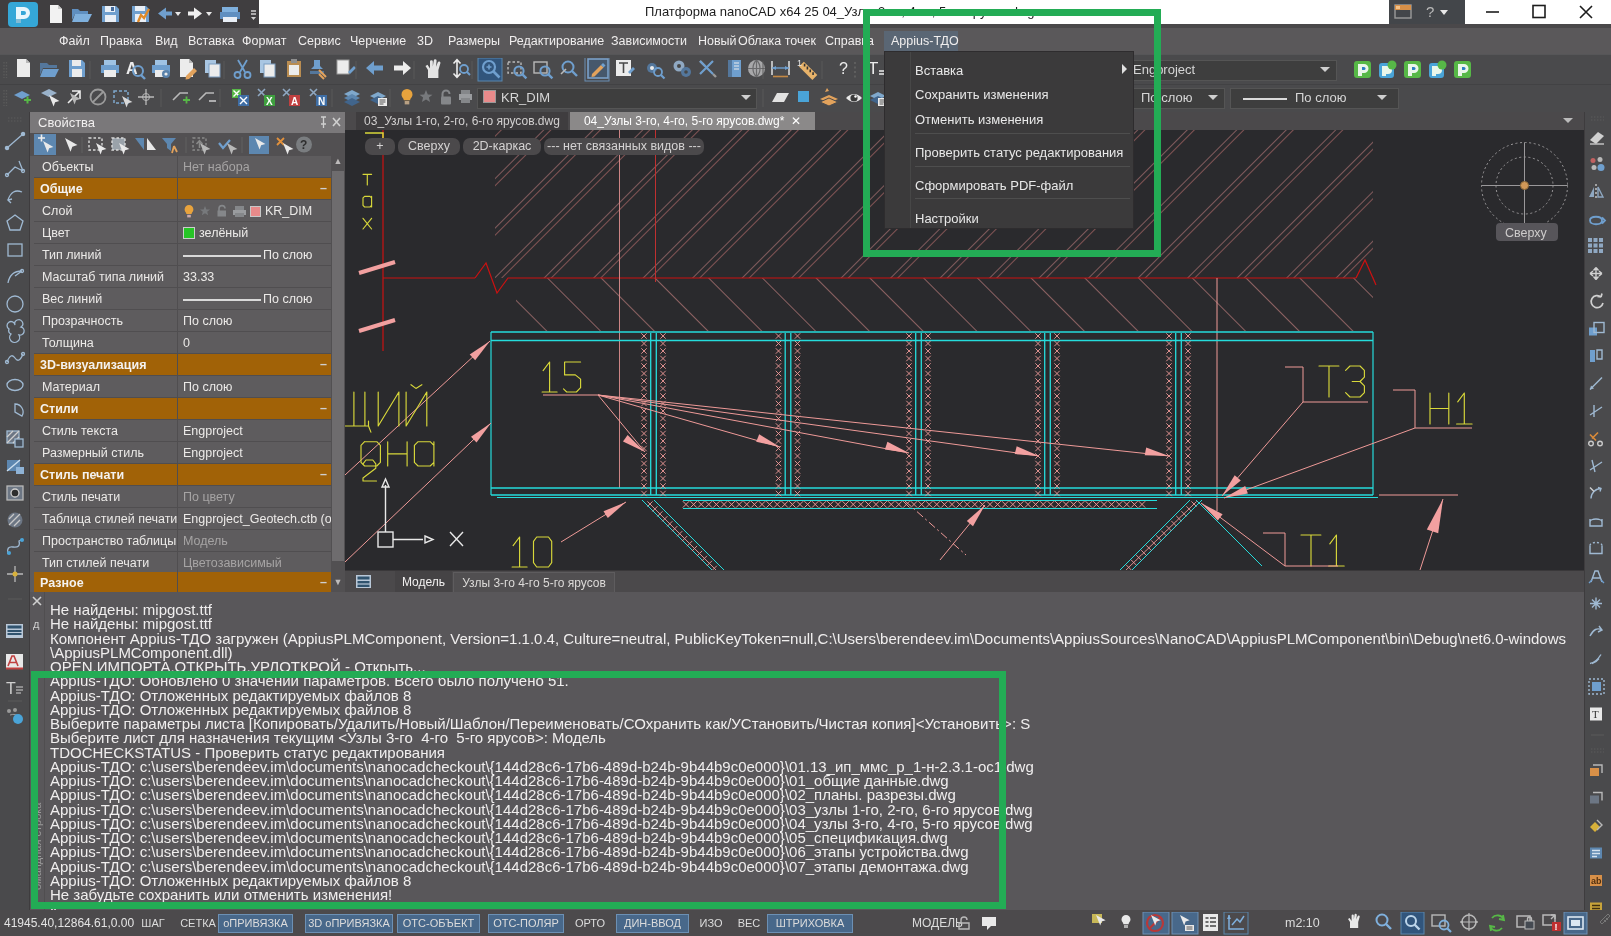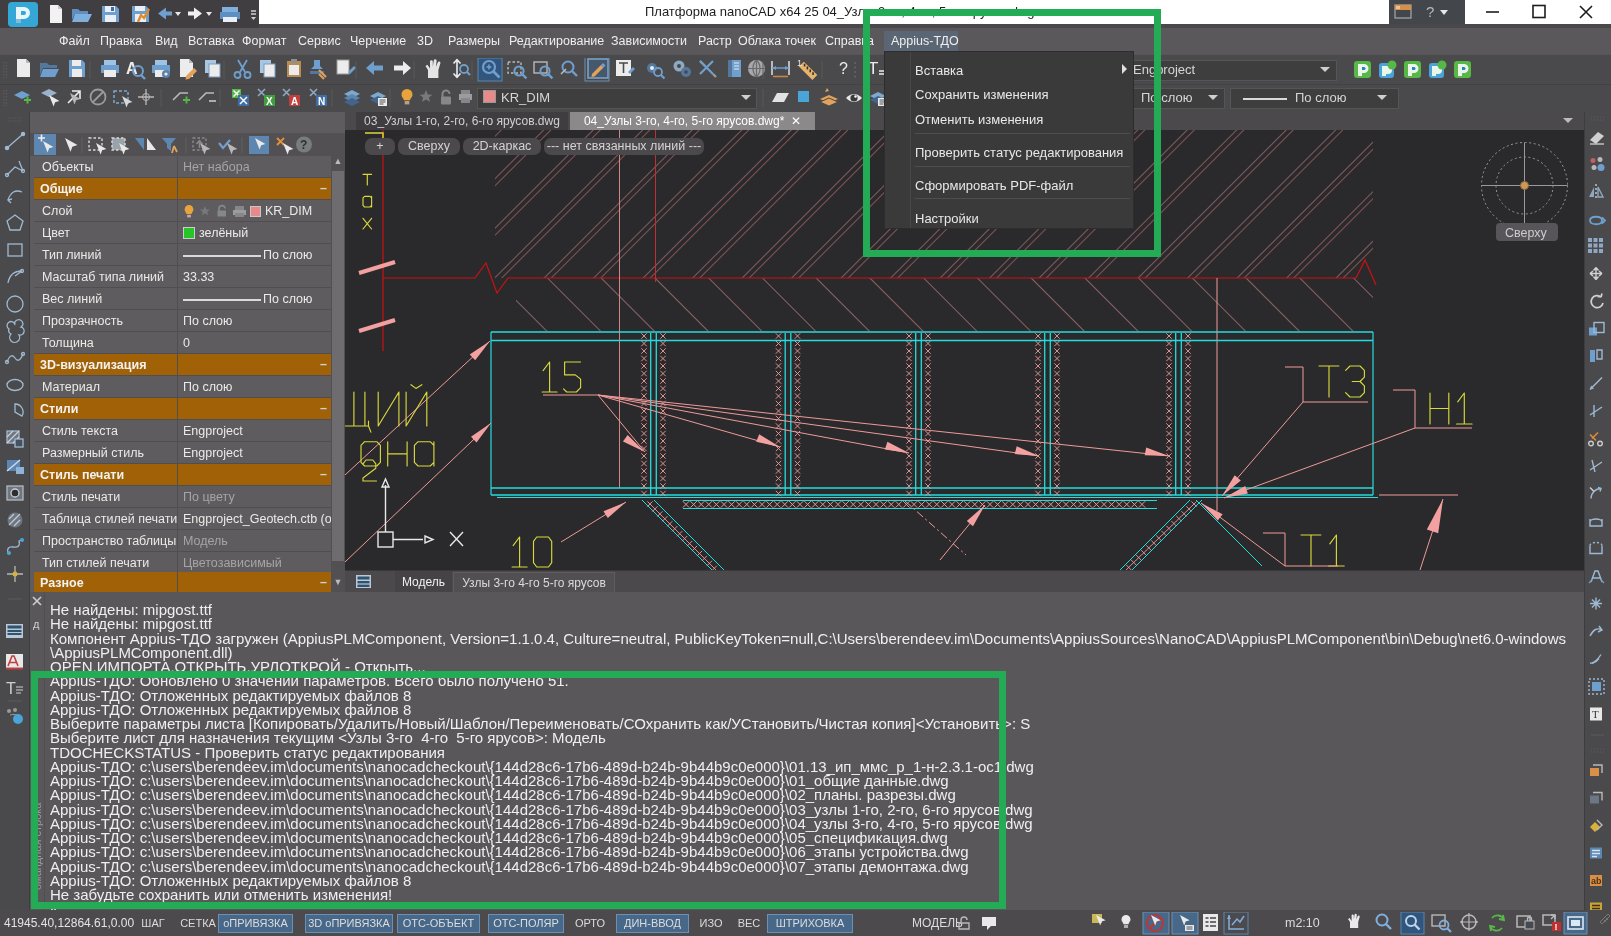--- a/index.html
+++ b/index.html
@@ -84,21 +84,21 @@
 <div class="menuitem" style="left:100px">Правка</div>
 <div class="menuitem" style="left:155px">Вид</div>
 <div class="menuitem" style="left:188px">Вставка</div>
 <div class="menuitem" style="left:242px">Формат</div>
 <div class="menuitem" style="left:298px">Сервис</div>
 <div class="menuitem" style="left:350px">Черчение</div>
 <div class="menuitem" style="left:417px">3D</div>
 <div class="menuitem" style="left:448px">Размеры</div>
 <div class="menuitem" style="left:509px">Редактирование</div>
 <div class="menuitem" style="left:611px">Зависимости</div>
-<div class="menuitem" style="left:698px">Растр</div>
+<div class="menuitem" style="left:698px">Новый</div>
 <div class="menuitem" style="left:738px">Облака точек</div>
 <div class="menuitem" style="left:825px">Справка</div>
 <div class="ab" style="left:884px;top:31px;width:74px;height:20px;background:#5a6674"></div>
 <div class="menuitem" style="left:891px">Appius-ТДО</div>
 
 <div class="ab" style="left:0;top:54px;width:1611px;height:30px;background:#4a4a4c;border-top:1px solid #565658"></div>
 <div id="row2icons">
       <svg class="ab" style="left:0;top:58px" width="1611" height="24" viewBox="0 0 1611 24">
         <path d="M4 4 v16 M6.5 4 v16" stroke="#5a5a5a" stroke-width="1.3" stroke-dasharray="1.5 1.5"></path>
         <path d="M855 4 v16" stroke="#5e5e5e" stroke-width="2" stroke-dasharray="2 2.5"></path>
@@ -509,20 +509,27 @@
         <g transform="translate(5,595)">
           <circle cx="4" cy="4" r="2" fill="#9a9a9a"></circle>
           <circle cx="10" cy="3" r="2" fill="#9a9a9a"></circle>
           <path d="M5 8 q6 -2 9 2" stroke="#9a9a9a" fill="none"></path>
           <circle cx="13" cy="12" r="5" fill="#4aa4d8"></circle>
         </g>
       </svg>
     </div>
 
 <div class="ab" style="left:30px;top:112px;width:315px;height:480px;background:#5e5c5e">
+  <div class="ab" style="left:0;top:0;width:315px;height:21px;background:#7a787a;color:#f2f0f0;font-size:13px">
+        <span style="position:absolute;left:8px;top:3px">Свойства</span>
+    <svg class="ab" style="left:288px;top:4px" width="24" height="13" viewBox="0 0 24 13">
+          <path d="M3 1 h5 M5.5 1 v7 M3 8 h5 M5.5 8 v4" stroke="#cfcfcf" stroke-width="1.3" fill="none"></path>
+          <path d="M15 2 l7 8 M22 2 l-7 8" stroke="#cfcfcf" stroke-width="1.6"></path>
+        </svg>
+  </div>
   <div class="ab" style="left:0;top:21px;width:315px;height:23px;background:#525052">
         <svg class="ab" style="left:4px;top:1px" width="300" height="22" viewBox="0 0 300 22">
           <rect x="0" y="0" width="22" height="21" fill="#5d87b0"></rect>
           <path d="M4 4 h7 M7.5 .5 v7" stroke="#eee" stroke-width="1.6"></path>
           <path d="M9 7 l4.6 11.5 l1.5 -4.3 l4.3 -1.3 z" fill="#e9e9e9"></path>
           <path d="M31 4 l5.52 13.799999999999999 l1.7999999999999998 -5.159999999999999 l5.159999999999999 -1.56 z" fill="#e9e9e9"></path>
           <path d="M48 3 v16 M0 0" stroke="#606060"></path>
           <rect x="55" y="4" width="13" height="12" fill="none" stroke="#d9d9d9" stroke-dasharray="2.5 2" stroke-width="1.4"></rect>
           <path d="M62 9 l4.6 11.5 l1.5 -4.3 l4.3 -1.3 z" fill="#e9e9e9"></path>
           <rect x="78" y="4" width="13" height="12" fill="#9aa2aa" stroke="#d9d9d9" stroke-dasharray="2.5 2" stroke-width="1.4"></rect>
@@ -785,21 +792,21 @@
             <path d="M1136.5 55.5 h86 M1179.5 12.5 v86"></path>
           </g>
           <circle cx="1179.5" cy="55.5" r="4" fill="#d09858" stroke="#8a6838"></circle>
           <rect x="1151" y="93" width="62" height="18" rx="4" fill="#57555a"></rect>
           <text x="1160" y="107" font-size="12.5" fill="#cecccc" font-family="Liberation Sans">Сверху</text>
         </svg></div>
 
   <div class="tbtn" style="left:20px;top:26px;width:30px;height:17px;line-height:16px">+</div>
   <div class="tbtn" style="left:53px;top:26px;width:62px;height:17px;line-height:16px">Сверху</div>
   <div class="tbtn" style="left:118px;top:26px;width:78px;height:17px;line-height:16px">2D-каркас</div>
-  <div class="tbtn" style="left:199px;top:26px;width:160px;height:17px;line-height:16px">--- нет связанных линий ---</div>
+  <div class="tbtn" style="left:199px;top:26px;width:160px;height:17px;line-height:16px">--- нет связанных видов ---</div>
 
   <div class="ab" style="left:0;top:458px;width:1239px;height:22px;background:#4b494b;border-top:1px solid #3a383a">
     <svg class="ab" style="left:10px;top:3px" width="18" height="16" viewBox="0 0 18 16">
           <rect x="1" y="1" width="15" height="13" fill="#b9c8d8"></rect>
           <rect x="2.5" y="2.5" width="12" height="3" fill="#30536e"></rect>
           <rect x="2.5" y="7" width="12" height="2.4" fill="#30536e"></rect>
           <rect x="2.5" y="10.6" width="12" height="2.4" fill="#30536e"></rect>
         </svg>
     <div class="ab" style="left:50px;top:0;width:57px;height:22px;background:#454345;color:#f2f0f0;font-size:12px;text-align:center;line-height:22px">Модель</div>
     <div class="ab" style="left:108px;top:1px;width:162px;height:21px;background:#514f51;color:#dcdad8;font-size:12px;text-align:center;line-height:21px;border:1px solid #5e5c5e">Узлы 3-го  4-го  5-го ярусов</div>

